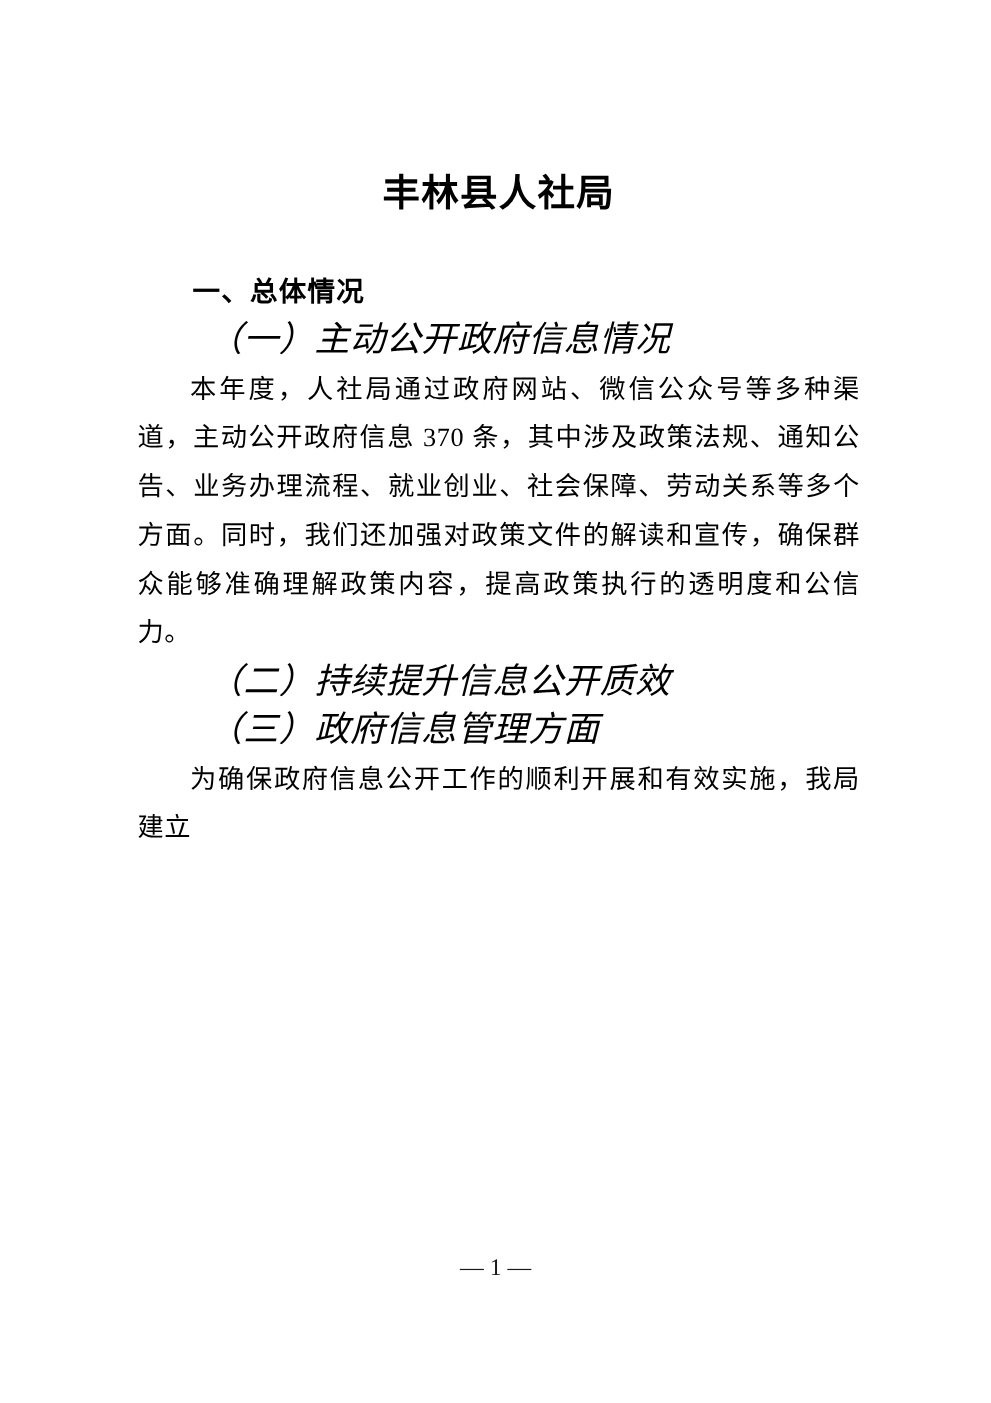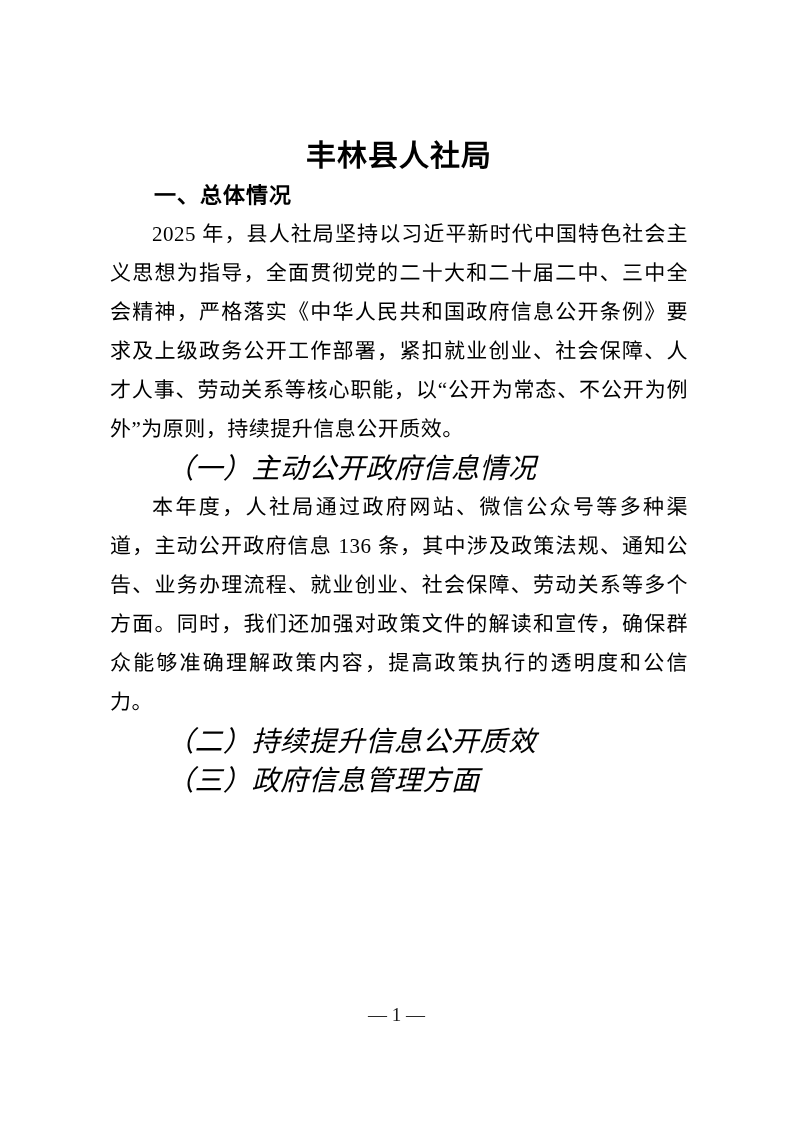--- a/index.html
+++ b/index.html
@@ -26,20 +26,21 @@
   .doc-title {
     margin-top: 136px;
     text-align: center;
     font-family: "Liberation Serif", "DejaVu Serif", serif;
     font-weight: bold;
     font-size: 30px;
     line-height: 40px;
     letter-spacing: 1px;
   }
   .section-heading {
+    margin-top: 38px;
     font-family: "Liberation Sans", "DejaVu Sans", sans-serif;
     font-weight: bold;
     font-size: 22px;
     line-height: 39px;
     text-indent: 2em;
     letter-spacing: 1px;
   }
   .sub-heading {
     font-family: "Liberation Serif", "DejaVu Serif", serif;
     font-style: italic;
@@ -74,25 +75,25 @@
 <body>
 
 <div class="page">
   <div class="content">
 
     <div class="doc-title">
       <div>丰林县人社局</div>
     </div>
 
     <div class="section-heading">一、总体情况</div>
-    <p class="body-para">2025 年，县人社局坚持以习近平新时代中国特色社会主义思想为指导，全面贯彻党的二十大和二十届二中、三中全会精神，严格落实《中华人民共和国政府信息公开条例》要求及上级政务公开工作部署，紧扣就业创业、社会保障、人才人事、劳动关系等核心职能，以“公开为常态、不公开为例外”为原则，持续提升信息公开质效。</p>
 
     <div class="sub-heading">（一）主动公开政府信息情况</div>
-    <p class="body-para">本年度，人社局通过政府网站、微信公众号等多种渠道，主动公开政府信息 136 条，其中涉及政策法规、通知公告、业务办理流程、就业创业、社会保障、劳动关系等多个方面。同时，我们还加强对政策文件的解读和宣传，确保群众能够准确理解政策内容，提高政策执行的透明度和公信力。</p>
+    <p class="body-para">本年度，人社局通过政府网站、微信公众号等多种渠道，主动公开政府信息 370 条，其中涉及政策法规、通知公告、业务办理流程、就业创业、社会保障、劳动关系等多个方面。同时，我们还加强对政策文件的解读和宣传，确保群众能够准确理解政策内容，提高政策执行的透明度和公信力。</p>
 
     <div class="sub-heading">（二）持续提升信息公开质效</div>
 
     <div class="sub-heading">（三）政府信息管理方面</div>
+    <p class="body-para">为确保政府信息公开工作的顺利开展和有效实施，我局建立</p>
 
   </div>
 
   <div class="page-footer">— 1 —</div>
 </div>
 
 </body></html>

